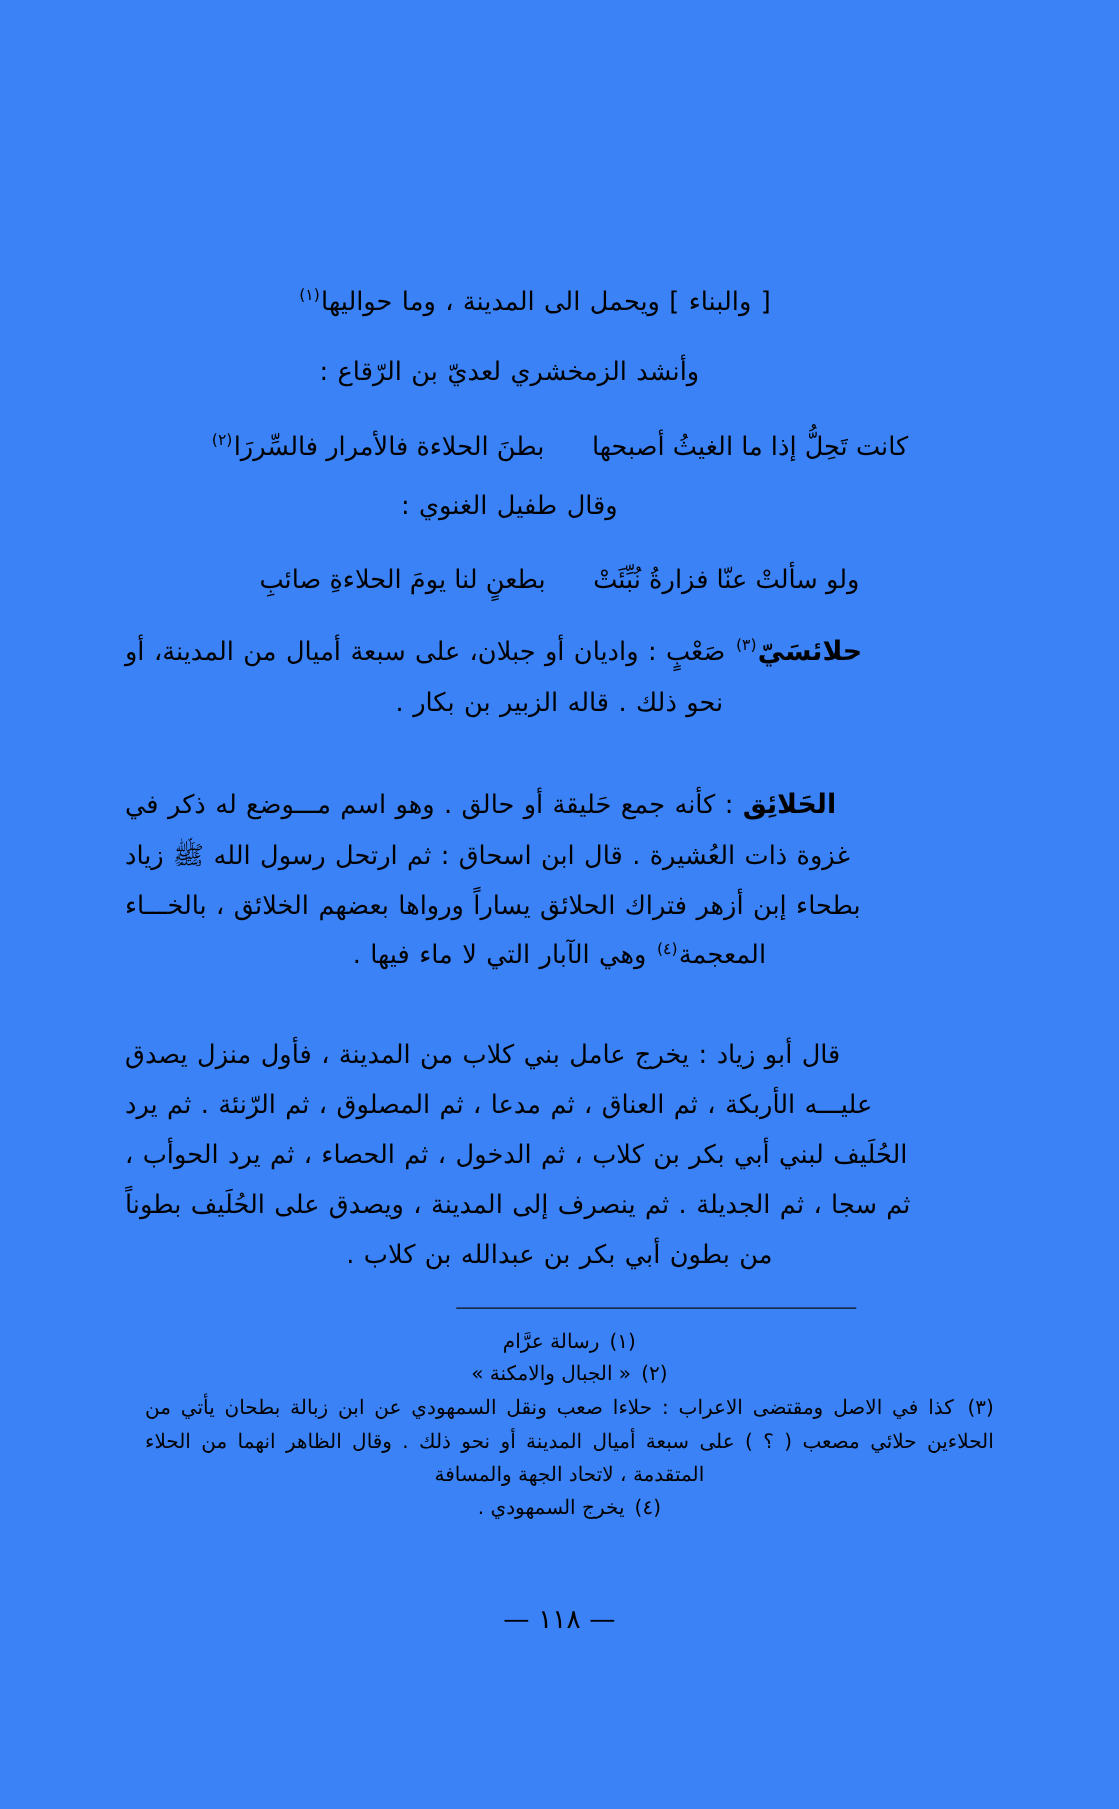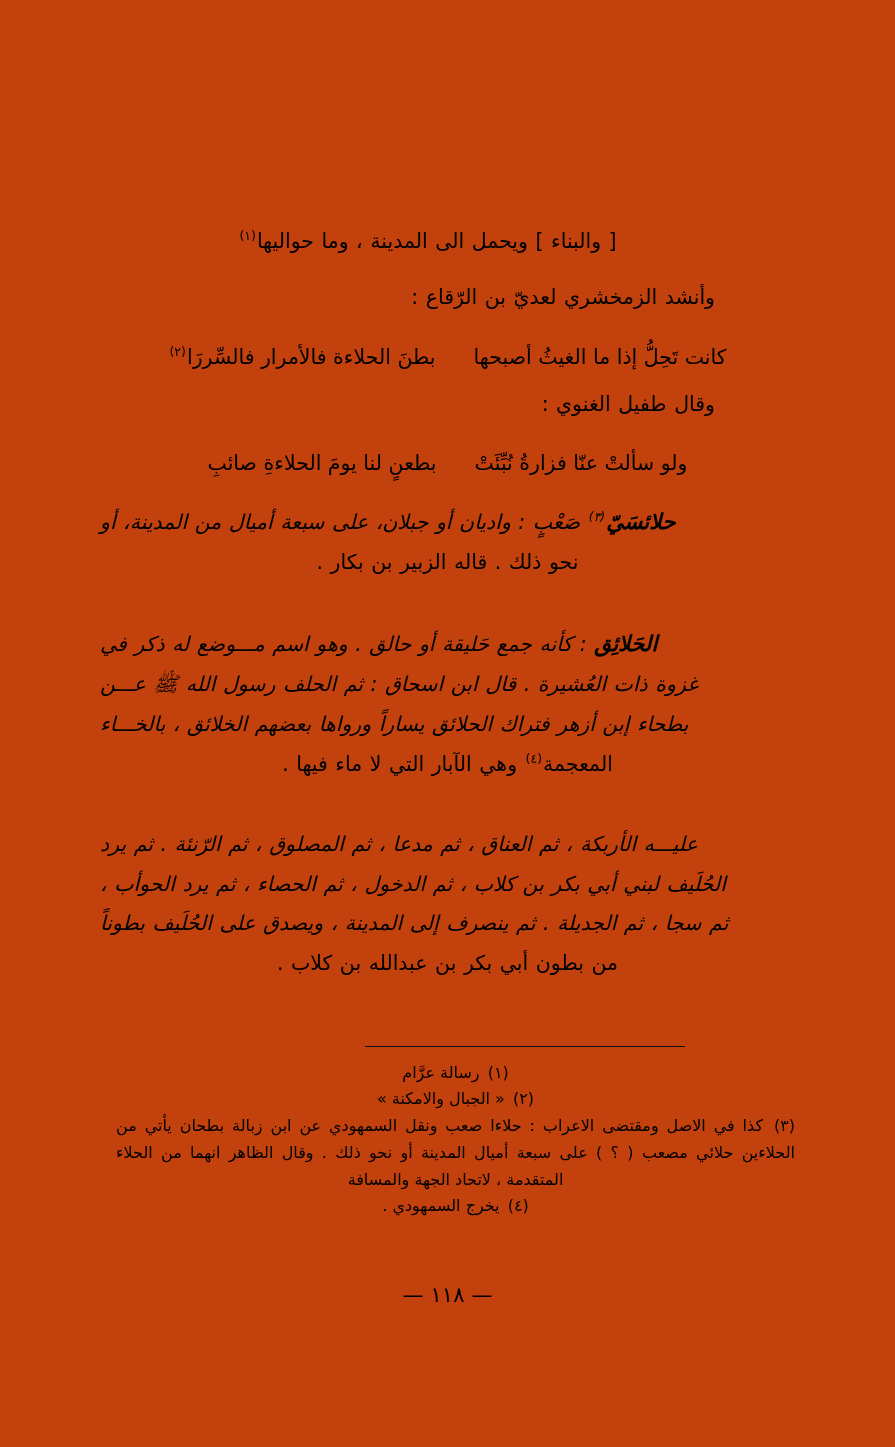--- a/index.html
+++ b/index.html
@@ -15,21 +15,21 @@
     color: #000000;
     overflow: hidden;
   }
 
   .page {
     position: absolute;
     top: 0;
     left: 0;
     width: 895px;
     height: 1447px;
-    background: #c2410c;
+    background: #3b82f6;
   }
 
   .content {
     position: absolute;
     top: 222px;
     right: 100px;
     left: 100px;
     direction: rtl;
     text-align: right;
   }
@@ -39,32 +39,32 @@
     font-size: 20.5px;
     line-height: 1.95;
     letter-spacing: 0.2px;
     word-spacing: 1px;
     white-space: nowrap;
   }
 
   .justified {
     text-align: justify;
     text-align-last: left;
-    font-style: italic;
   }
 
   
   .row-open {
     text-align: center;
     padding-right: 40px;
   }
   .row-center {
     text-align: center;
   }
   .row-indent-1 {
+    text-align: center;
     padding-right: 80px;
   }
 
   
   .verse {
     display: flex;
     flex-direction: row;
     justify-content: center;
     align-items: baseline;
     gap: 38px;
@@ -163,30 +163,31 @@
         <span>: واديان أو جبلان، على سبعة أميال من المدينة، أو</span>
       </div>
       <div class="line row-center">نحو ذلك . قاله الزبير بن بكار .</div>
     </div>
 
     <div class="blk-lg">
       <div class="line justified">
         &nbsp;&nbsp;<span class="headword">الحَلائِق</span>
         <span>: كأنه جمع حَليقة أو حالق . وهو اسم مـــوضع له ذكر في</span>
       </div>
-      <div class="line justified">غزوة ذات العُشيرة . قال ابن اسحاق : ثم الحلف رسول الله ﷺ عـــن</div>
+      <div class="line justified">غزوة ذات العُشيرة . قال ابن اسحاق : ثم ارتحل رسول الله ﷺ زياد</div>
       <div class="line justified">بطحاء إبن أزهر فتراك الحلائق يساراً ورواها بعضهم الخلائق ، بالخـــاء</div>
       <div class="line row-center">
         <span>المعجمة</span><span class="sup">(٤)</span>
         <span>وهي الآبار التي لا ماء فيها .</span>
       </div>
     </div>
 
 
     <div class="blk-lg">
+      <div class="line justified">قال أبو زياد : يخرج عامل بني كلاب من المدينة ، فأول منزل يصدق</div>
       <div class="line justified">عليـــه الأربكة ، ثم العناق ، ثم مدعا ، ثم المصلوق ، ثم الرّنئة . ثم يرد</div>
       <div class="line justified">الحُلَيف لبني أبي بكر بن كلاب ، ثم الدخول ، ثم الحصاء ، ثم يرد الحوأب ،</div>
       <div class="line justified">ثم سجا ، ثم الجديلة . ثم ينصرف إلى المدينة ، ويصدق على الحُلَيف بطوناً</div>
       <div class="line row-center">من بطون أبي بكر بن عبدالله بن كلاب .</div>
     </div>
 
   </div>
 
   <div class="fn-rule"></div>
 

